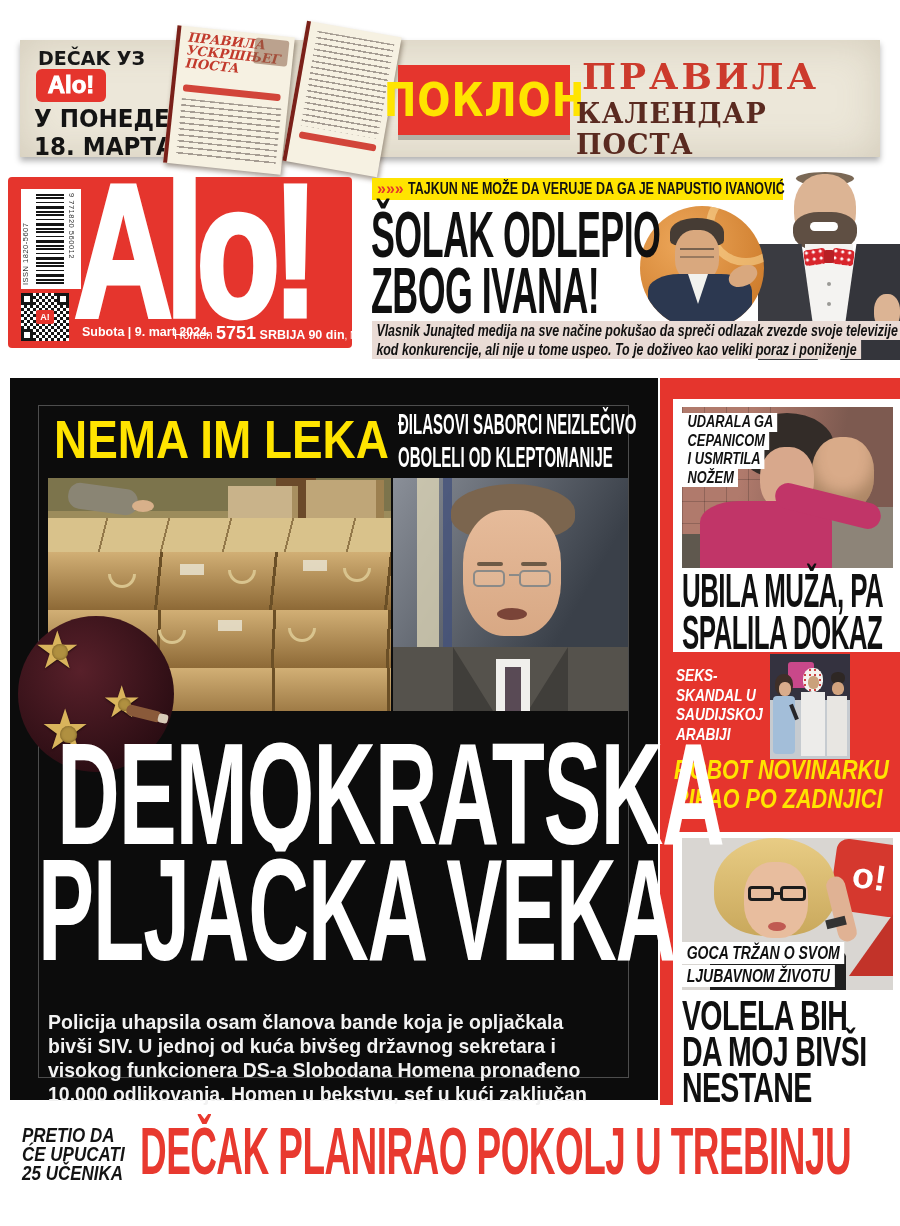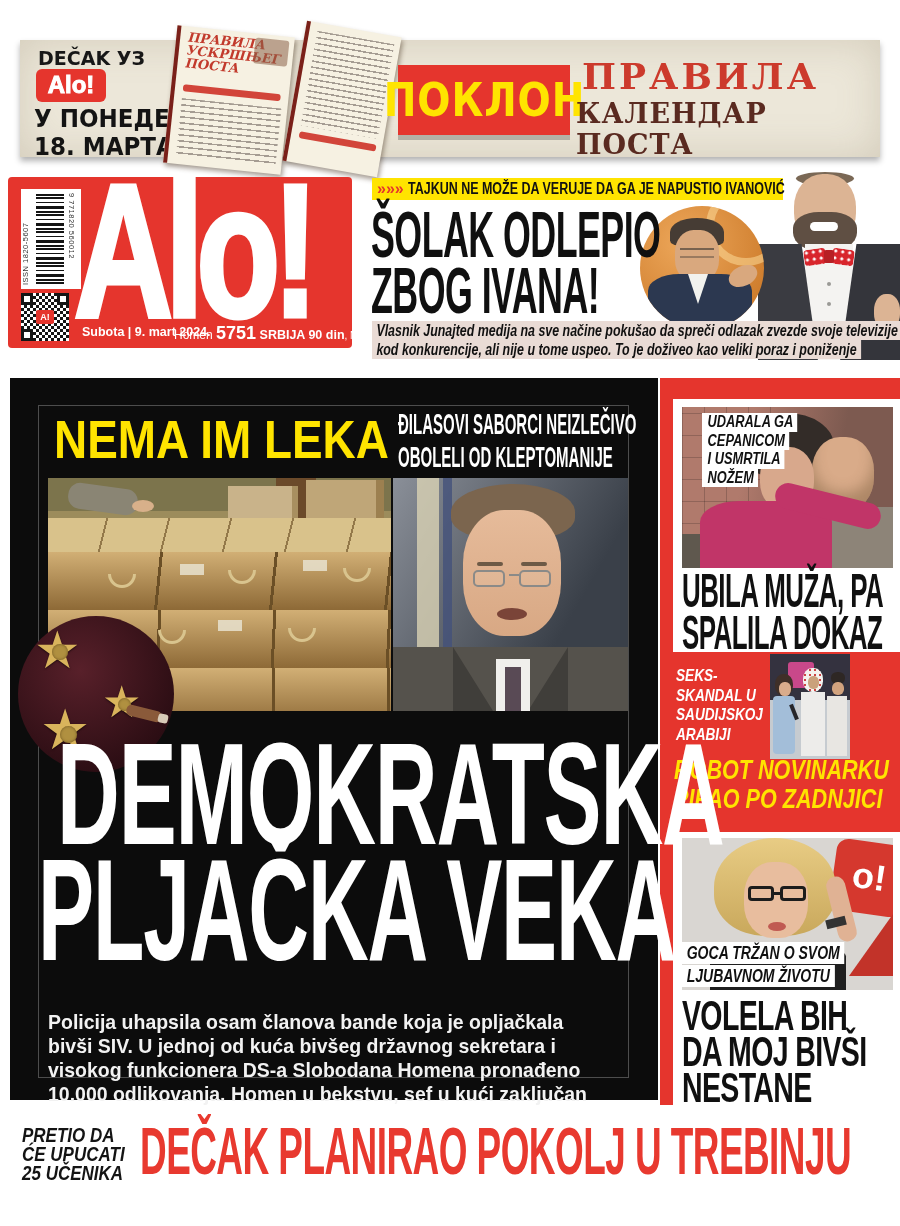--- a/index.html
+++ b/index.html
@@ -170,21 +170,21 @@
                                repeating-linear-gradient(90deg,rgba(0,0,0,.18) 0 1px,transparent 1px 22px); }
   .cp-counter { left:0; bottom:0; width:92px; height:34px; background:#5f584e; }
   .cp-bottle { left:56px; bottom:30px; width:10px; height:24px; background:#8aa05a; border-radius:3px; }
   .cp-whair { left:58px; top:6px; width:94px; height:66px; background:#332c28; border-radius:50% 50% 45% 45%; }
   .cp-wface { left:78px; top:40px; width:54px; height:64px; background:#d8a88c; border-radius:45%; }
   .cp-wbody { left:18px; top:94px; width:132px; height:70px; background:#c13568; border-radius:30% 30% 0 0; }
   .cp-warm { left:92px; top:86px; width:108px; height:26px; background:#c13568; border-radius:14px; transform:rotate(14deg); }
   .cp-mface { left:130px; top:30px; width:62px; height:74px; background:#d9ab89; border-radius:45%;
               box-shadow:inset 0 -18px 14px rgba(120,90,60,.45); }
   .cp-mbody { left:122px; top:100px; width:90px; height:62px; background:#8d8478; }
-  .s1-ovl { position:absolute; left:0;margin-left:20px; }
+  .s1-ovl { position:absolute; left:0; }
   .s1-ovl span { display:block; width:fit-content; background:#fff; padding:0 5px 0 7px;
                  font-style:italic; font-weight:800; font-size:16px; line-height:18.5px; color:#111;
                  transform:scaleX(.8); transform-origin:0 0; white-space:nowrap; }
   .s1-head { left:22px; top:192px; font-weight:900; font-size:48px; line-height:42px; color:#101010;
              transform:scaleX(.54); letter-spacing:-1px; }
 
   .s2-block { left:8px; top:274px; width:232px; height:180px; background:#e5352d; }
   .s2-photo { left:102px; top:2px; width:80px; height:105px; overflow:hidden; background:#c6cbd0; position:absolute; }
   .sa-top { left:0; top:0; width:80px; height:46px; background:#34323f; position:absolute; }
   .sa-sign { left:18px; top:8px; width:26px; height:26px; background:#c9488a; border-radius:3px; position:absolute; }

